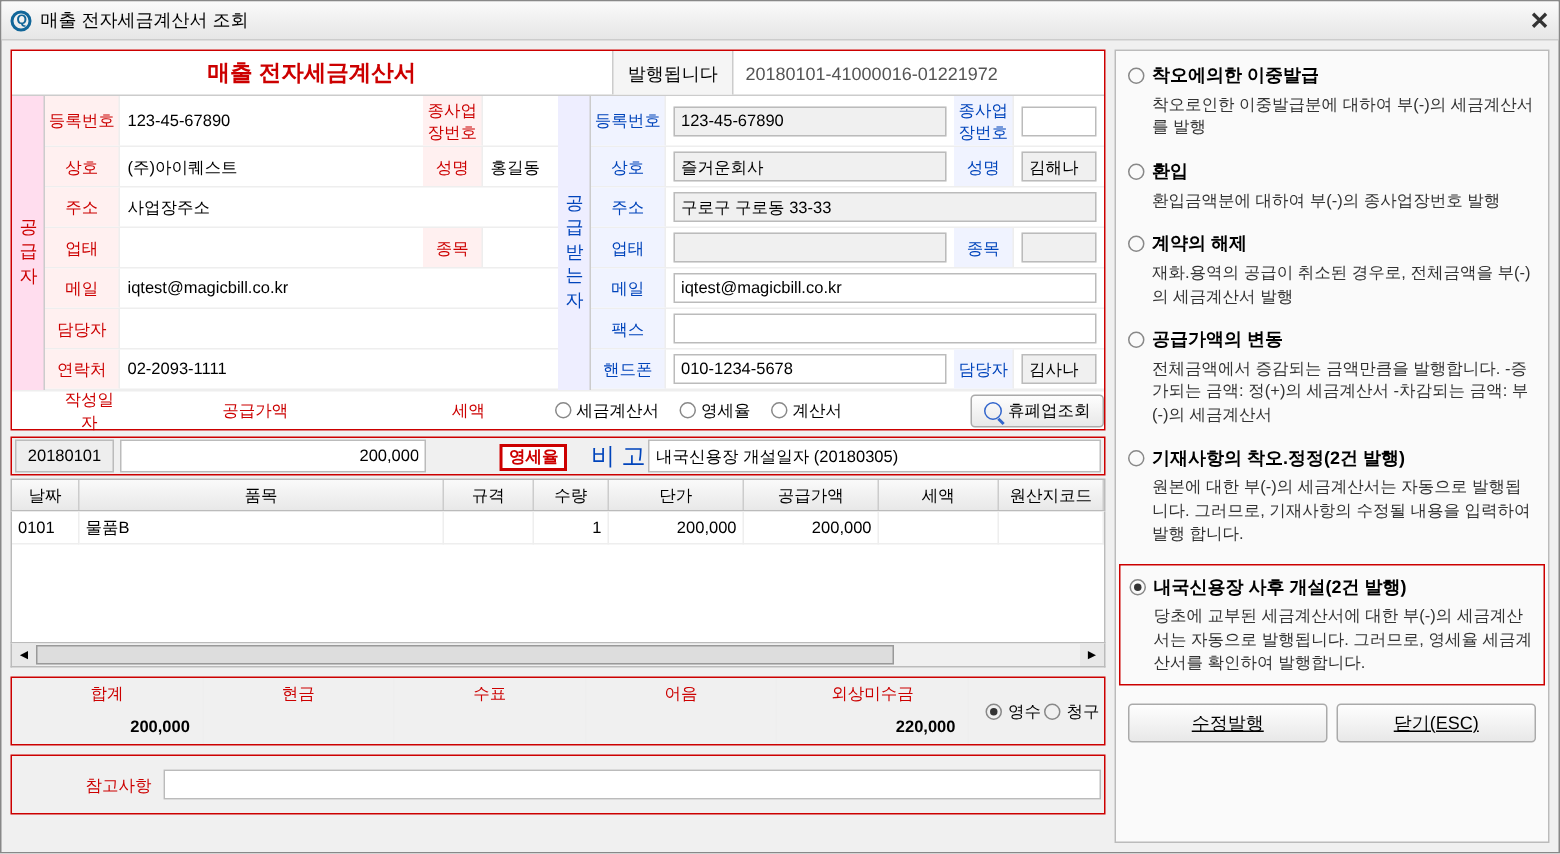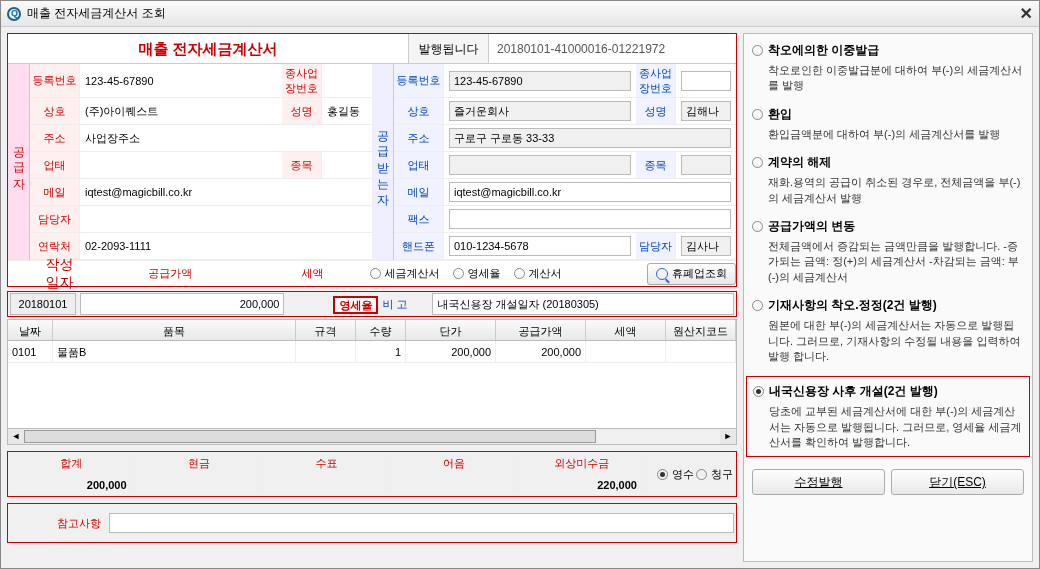--- a/index.html
+++ b/index.html
@@ -26,21 +26,21 @@
 .party-grid { flex: 1; display: flex; flex-direction: column; }
 .prow { display: flex; height: 27px; border-bottom: 1px solid #eee; align-items: center; }
 .plbl { width: 50px; text-align: center; font-size: 11px; color: #c00; background: #fff0f0; border-right: 1px solid #eee; height: 100%; display: flex; align-items: center; justify-content: center; }
 .plbl.blue { color: #04b; background: #f0f3ff; }
 .plbl.sm { width: 40px; }
 .pval { flex: 1; font-size: 11px; padding: 0 5px; height: 100%; display: flex; align-items: center; }
 .pval input, .pval select { width: 100%; height: 20px; font-size: 11px; border: 1px solid #bbb; padding: 0 4px; background: #fff; }
 .pval input[readonly] { background: #f0f0f0; }
 
 .doc-row { display: flex; height: 26px; border-top: 1px solid #eee; align-items: center; }
-.dlbl { width: 70px; text-align: center; font-size: 14px; color: #c00; padding-left: 33px; }
+.dlbl { width: 70px; text-align: center; font-size: 11px; color: #c00; padding-left: 33px; }
 .dcell { flex: 1; text-align: center; font-size: 11px; }
 .radio-grp { display: flex; align-items: center; gap: 14px; font-size: 11px; padding-left: 8px; }
 .radio-grp span { display: flex; align-items: center; gap: 3px; }
 .radio { width: 11px; height: 11px; border: 1px solid #888; border-radius: 50%; display: inline-block; }
 .btn-sm { border: 1px solid #aaa; background: linear-gradient(#fefefe,#e8e8e8); height: 22px; font-size: 11px; padding: 0 8px; border-radius: 3px; display: flex; align-items: center; gap: 4px; cursor: pointer; }
 .mag { width: 12px; height: 12px; border: 1.5px solid #36c; border-radius: 50%; position: relative; }
 .mag:after { content: ""; position: absolute; width: 5px; height: 1.5px; background: #36c; bottom: -3px; right: -3px; transform: rotate(45deg); }
 
 .fill-row { display: flex; height: 26px; align-items: center; border: 1px solid #c00; margin-top: 2px; }
 .fill-row input { height: 22px; font-size: 11px; border: 1px solid #bbb; padding: 0 4px; margin: 0 2px; }
@@ -220,21 +220,21 @@
               <span class="mag"></span>
               <span>휴폐업조회</span>
             </button>
         </div>
       </div>
 
       <div class="fill-row">
         <input readonly="" style="width: 66px; text-align: center; background: rgb(238, 238, 238);" value="20180101">
         <input readonly="" style="flex: 1 1 0%; text-align: right;" value="200,000">
         <span style="width:96px;text-align:right;padding-right:4px"><span class="tag">영세율</span></span>
-        <span style="width:48px;text-align:left;font-size:11px;color:#04b">비 고</span>
+        <span style="width:48px;text-align:right;font-size:16px;color:#04b">비 고</span>
         <input style="flex: 1.5 1 0%;" value="내국신용장 개설일자 (20180305)">
       </div>
 
       <div>
         <div class="grid-head">
           <div class="gc-date">날짜</div>
           <div class="gc-item">품목</div>
           <div class="gc-spec">규격</div>
           <div class="gc-qty" style="text-align:center">수량</div>
           <div class="gc-price" style="text-align:center">단가</div>
@@ -305,21 +305,21 @@
               <span class="radio"></span>
               <span>착오에의한 이중발급</span>
             </div>
             <div class="opt-d">착오로인한 이중발급분에 대하여 부(-)의 세금계산서를 발행</div>
           </div>
           <div class="opt">
             <div class="opt-h">
               <span class="radio"></span>
               <span>환입</span>
             </div>
-            <div class="opt-d">환입금액분에 대하여 부(-)의 세금계산서를 발행</div>
+            <div class="opt-d">환입금액분에 대하여 부(-)의 종사업장번호 발행</div>
           </div>
           <div class="opt">
             <div class="opt-h">
               <span class="radio"></span>
               <span>계약의 해제</span>
             </div>
             <div class="opt-d">재화.용역의 공급이 취소된 경우로, 전체금액을 부(-)의 세금계산서 발행</div>
           </div>
           <div class="opt">
             <div class="opt-h">

